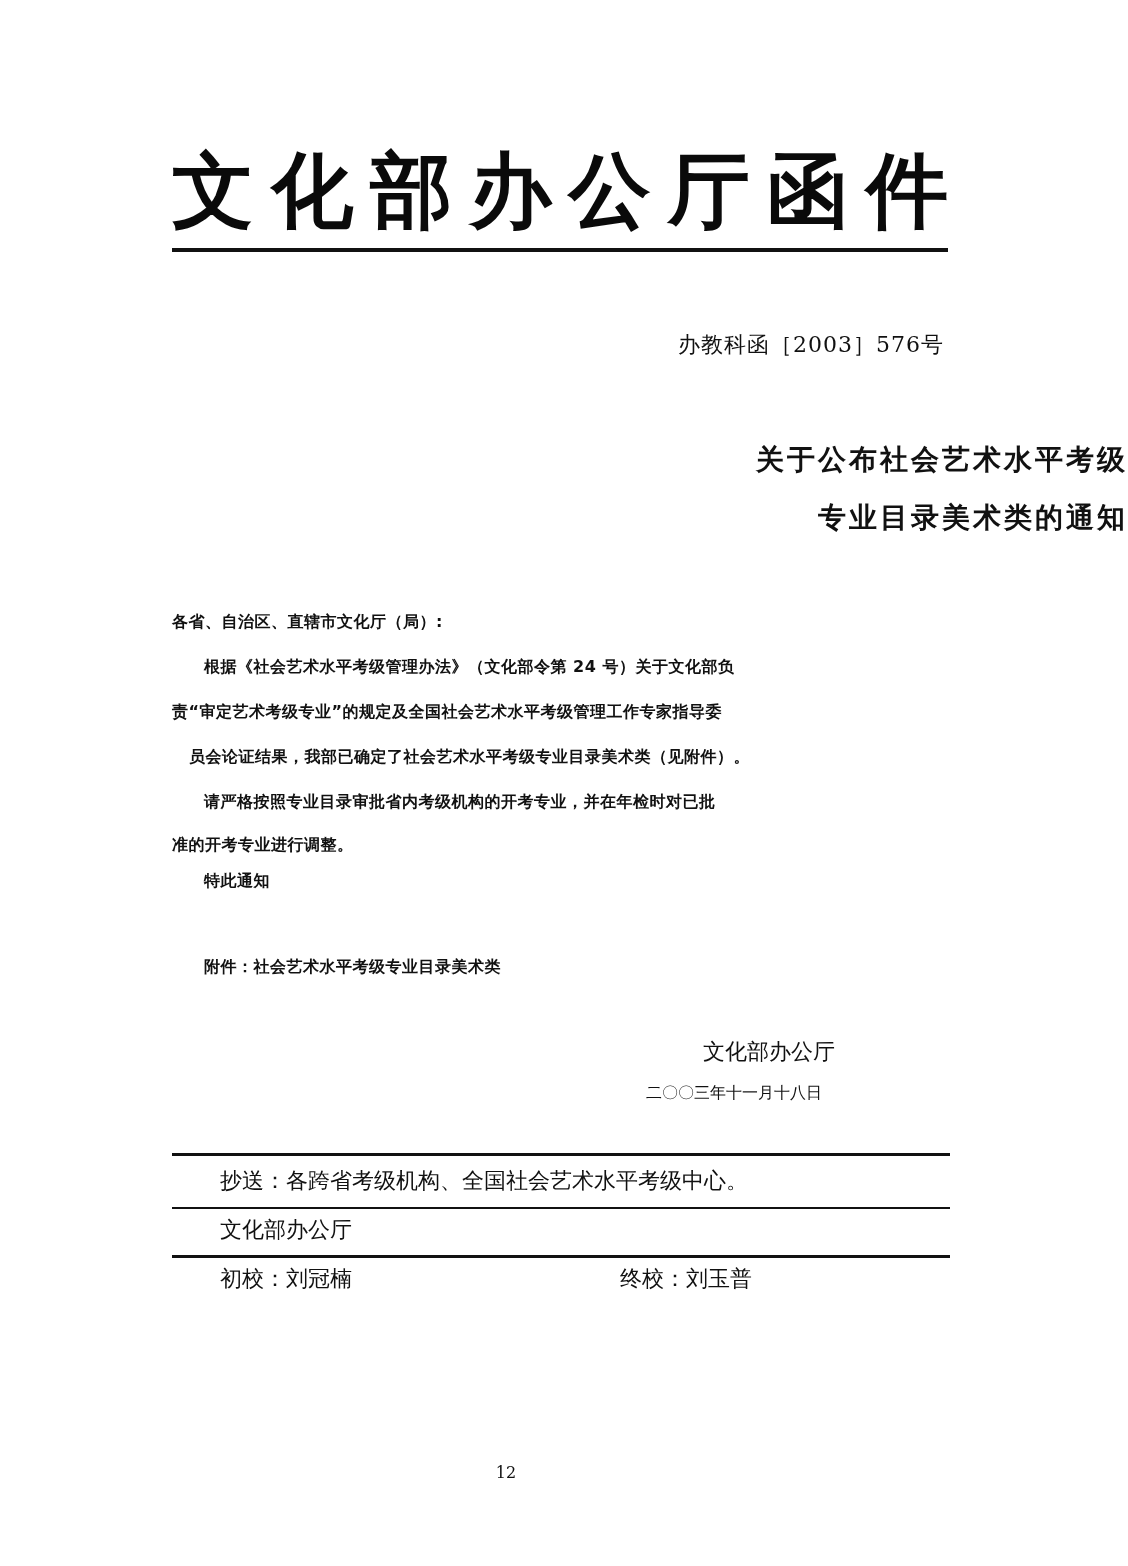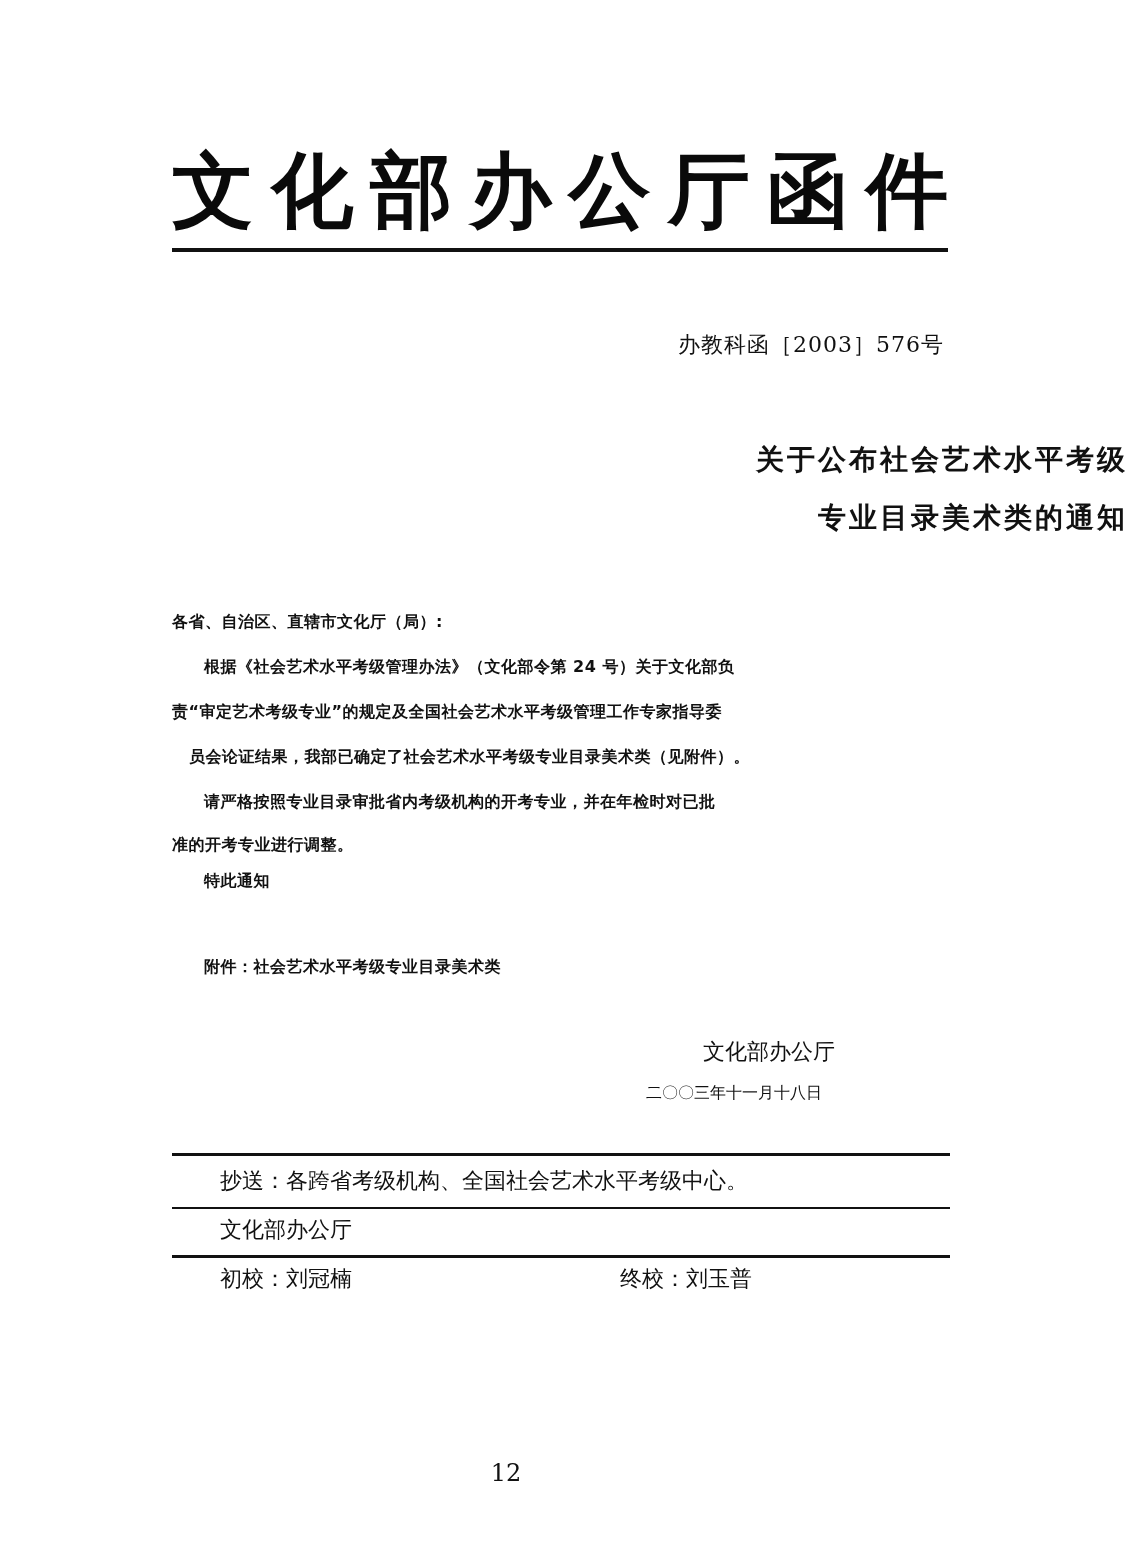--- a/index.html
+++ b/index.html
@@ -122,21 +122,21 @@
     .issue-line { top: 1215px; display: flex; justify-content: space-between; }
     .proof-line { top: 1264px; }
     .proof-final { position: absolute; left: 400px; top: 0; }
 
     .page-number {
       left: 0;
       width: 1012px;
       top: 1460px;
       text-align: center;
       font-family: "DejaVu Serif", "Liberation Serif", serif;
-      font-size: 24px;
+      font-size: 16px;
       line-height: 26px;
     }
   </style>
 </head>
 <body>
 
 <div class="abs header-title">
   <span>文</span>
   <span>化</span>
   <span>部</span>

